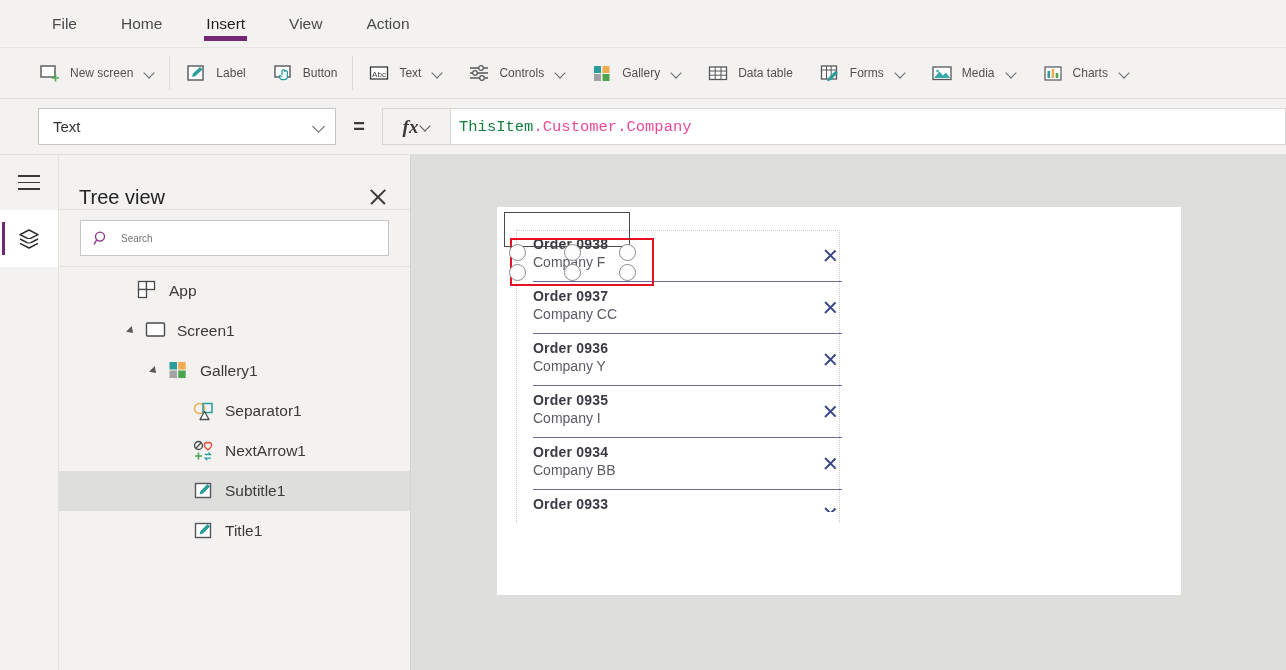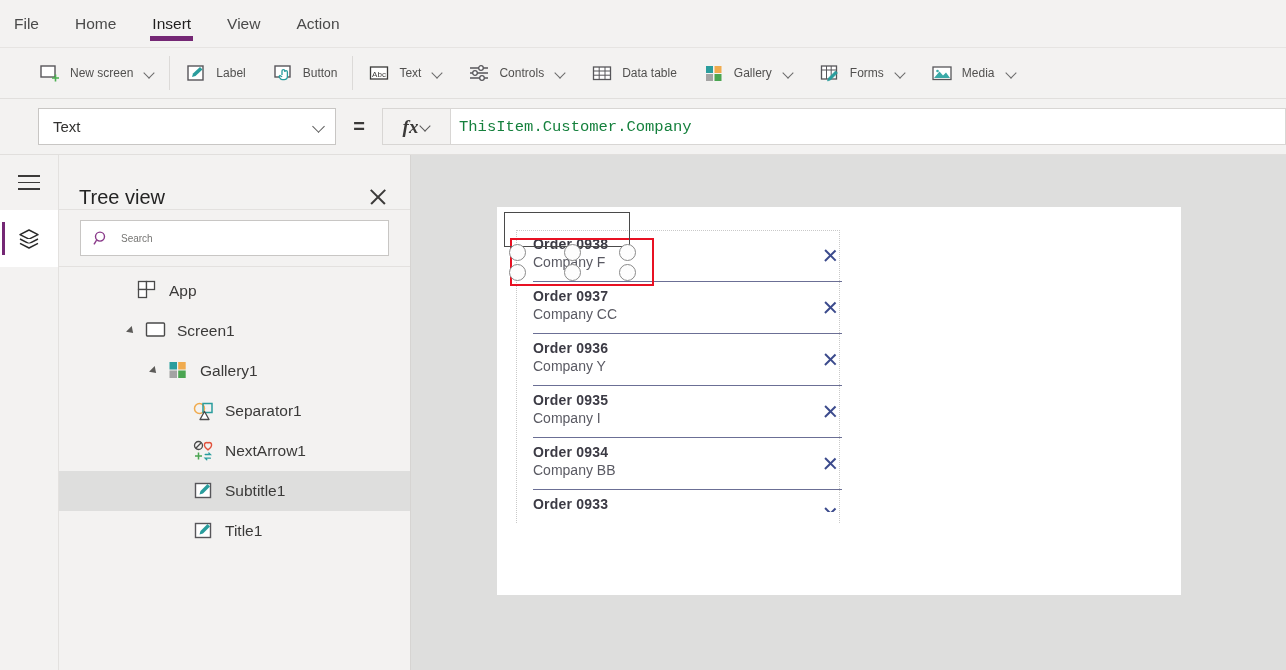--- a/index.html
+++ b/index.html
@@ -7,21 +7,21 @@
     width: 1286px; height: 670px;
     font-family: "Liberation Sans", sans-serif;
     background: #f3f2f1; overflow: hidden;
   }
   #app { position: relative; width: 1286px; height: 670px; }
 
   
   .menubar {
     position: absolute; left: 0; top: 0; width: 1286px; height: 47px;
     background: #f3f2f1; display: flex; 
-    gap: 8px;
+    padding-left: 38px; gap: 16px;
   }
   .menu-item {
     font-size: 15.5px; color: #4a4a4a; padding: 0 14px;
     height: 47px; line-height: 47px; position: relative; cursor: pointer;
     white-space: nowrap;
   }
   .menu-item.active { color: #201f1e; font-weight: normal; }
   .menu-item.active::after {
     content: ""; position: absolute; left: 12px; right: 12px; bottom: 6px;
     height: 5px; background: #742774;
@@ -85,21 +85,21 @@
     border-right: 1.3px solid #5a5a5a; border-bottom: 1.3px solid #5a5a5a;
     transform: rotate(45deg);
   }
   .fxinput {
     flex: 1; height: 37px; background: #fff; border: 1px solid #d8d6d4;
     display: flex; align-items: center; padding-left: 8px;
     font-family: "Liberation Mono", monospace; font-size: 15.5px;
     white-space: nowrap; overflow: hidden;
   }
   .tok-obj { color: #15803d; }
-  .tok-plain { color: #15803d; }
+  .tok-plain { color: #ec4899; }
 
   
   .rail {
     position: absolute; left: 0; top: 155px; width: 59px; height: 515px;
     background: #f3f2f1; border-right: 1px solid #e3e1df;
   }
   .rail-ham {
     height: 55px; display: flex; align-items: center; justify-content: center;
     cursor: pointer;
   }
@@ -292,43 +292,43 @@
           <circle cx="14" cy="16" r="2.3" fill="#fff" stroke="#57565a" stroke-width="1.3"></circle>
         </svg>
       </span>
       <span class="rb-label">Controls</span>
       <span class="rb-chev"></span>
     </div>
 
     <div class="rb-btn">
       <span class="ic">
         <svg width="22" height="22" viewBox="0 0 22 22">
-          <rect x="2.5" y="5" width="17" height="12.5" fill="#fff" stroke="#57565a" stroke-width="1.3"></rect>
-          <path d="M2.5 9h17M2.5 13.2h17M8.2 5v12.5M14 5v12.5" stroke="#57565a" stroke-width="1"></path>
-        </svg>
-      </span>
-      <span class="rb-label">Data table</span>
-    </div>
-
-    <div class="rb-btn">
-      <span class="ic">
-        <svg width="22" height="22" viewBox="0 0 22 22">
           <rect x="3" y="4" width="7" height="7" fill="#2a9d9d"></rect>
           <rect x="11.5" y="4" width="7" height="7" fill="#f0ab4e"></rect>
           <rect x="3" y="12" width="7" height="7" fill="#a3a3a3"></rect>
           <rect x="11.5" y="12" width="7" height="7" fill="#4aa551"></rect>
         </svg>
       </span>
       <span class="rb-label">Gallery</span>
       <span class="rb-chev"></span>
     </div>
 
     <div class="rb-btn">
       <span class="ic">
         <svg width="22" height="22" viewBox="0 0 22 22">
+          <rect x="2.5" y="5" width="17" height="12.5" fill="#fff" stroke="#57565a" stroke-width="1.3"></rect>
+          <path d="M2.5 9h17M2.5 13.2h17M8.2 5v12.5M14 5v12.5" stroke="#57565a" stroke-width="1"></path>
+        </svg>
+      </span>
+      <span class="rb-label">Data table</span>
+    </div>
+
+    <div class="rb-btn">
+      <span class="ic">
+        <svg width="22" height="22" viewBox="0 0 22 22">
           <rect x="2.5" y="4" width="15" height="13" fill="#fff" stroke="#57565a" stroke-width="1.3"></rect>
           <path d="M2.5 8h15M7.5 4v13M12.2 4v13" stroke="#57565a" stroke-width="1"></path>
           <path d="M8.5 19l1-3 7-7 2 2-7 7z" fill="#2a9d9d" stroke="#2a9d9d" stroke-width=".6"></path>
         </svg>
       </span>
       <span class="rb-label">Forms</span>
       <span class="rb-chev"></span>
     </div>
 
     <div class="rb-btn">
@@ -336,20 +336,32 @@
         <svg width="22" height="22" viewBox="0 0 22 22">
           <rect x="2" y="5" width="18" height="12.5" fill="#fff" stroke="#57565a" stroke-width="1.3"></rect>
           <path d="M3 16l5.5-6.5 3.5 4 3-3 4 5.5z" fill="#3aaaa8"></path>
           <circle cx="6.5" cy="9" r="1.3" fill="#3aaaa8"></circle>
         </svg>
       </span>
       <span class="rb-label">Media</span>
       <span class="rb-chev"></span>
     </div>
 
+    <div class="rb-btn">
+      <span class="ic">
+        <svg width="22" height="22" viewBox="0 0 22 22">
+          <rect x="3" y="5" width="16" height="13" fill="#fff" stroke="#57565a" stroke-width="1.2"></rect>
+          <rect x="5.5" y="9" width="2.6" height="7" fill="#2a9d9d"></rect>
+          <rect x="9.6" y="7" width="2.6" height="9" fill="#f0ab4e"></rect>
+          <rect x="13.7" y="11" width="2.6" height="5" fill="#4aa551"></rect>
+        </svg>
+      </span>
+      <span class="rb-label">Charts</span>
+      <span class="rb-chev"></span>
+    </div>
   </div>
 
   <div class="fxbar">
     <div class="propsel">
       <span class="v">Text</span>
       <span class="dd"></span>
     </div>
     <div class="eq">=</div>
     <div class="fxbtn">
       <span class="fxt">fx</span>

